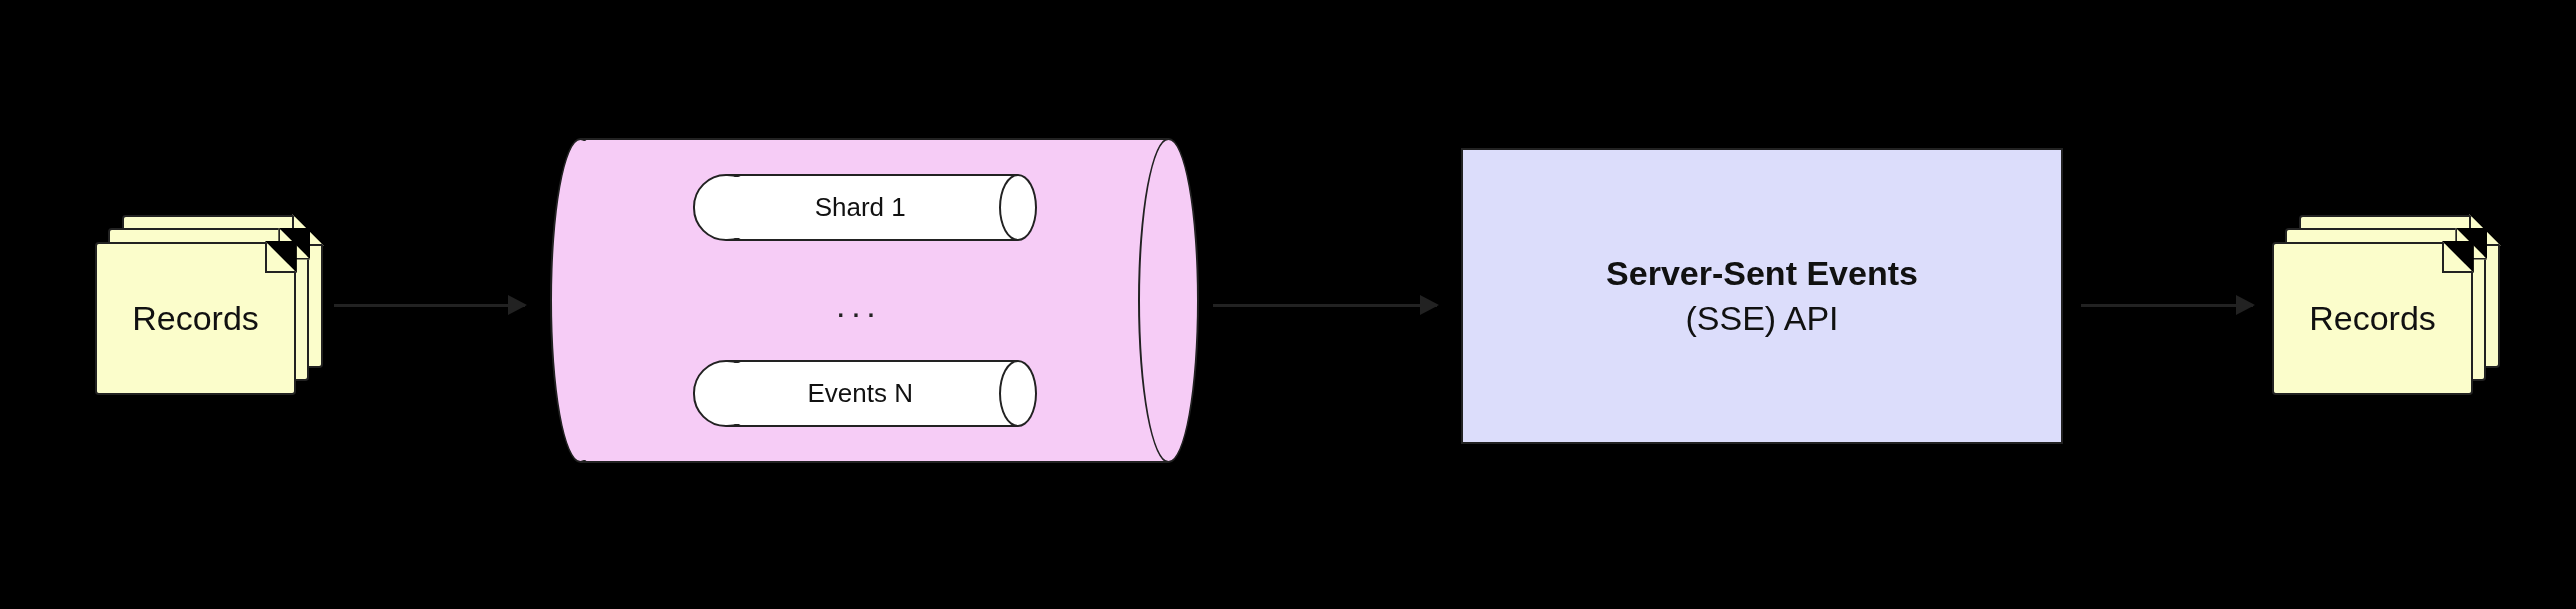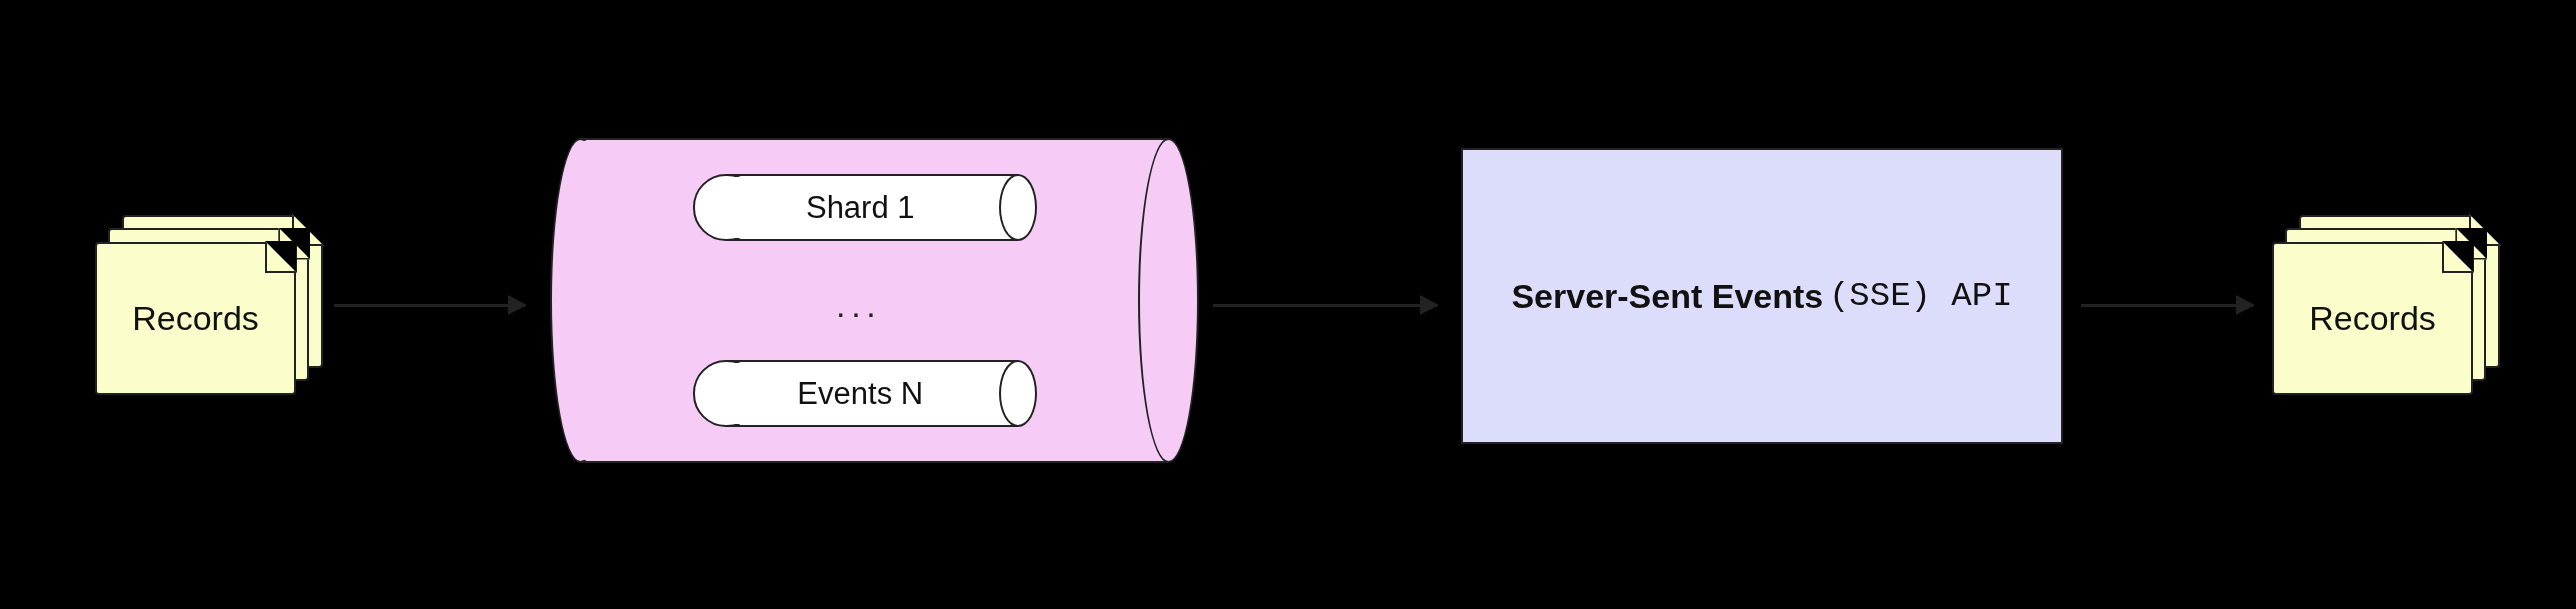--- a/index.html
+++ b/index.html
@@ -145,21 +145,21 @@
     background:#fff; border:2.9px solid #222;
     border-radius:50%/50%;
   }
   .shard .shard-mask{
     position:absolute; left:33px; right:19px; top:2.9px; bottom:2.9px;
     background:#fff;
   }
   .shard .shard-label{
     position:absolute; inset:0;
     display:flex; align-items:center; justify-content:center;
-    font-size:31px;
+    font-size:26px;
     padding-right:9.5px;
   }
   .dots{
     position:absolute;
     left: 286px;
     top: 148px;
     font-size: 34px;
     letter-spacing: 5.7px;
     color:#222;
   }
@@ -167,27 +167,27 @@
   
   .sse-box{
     position:absolute;
     left: 1461px;
     top: 148px;
     width: 602px;
     height: 296px;
     background:#DCDDFB;
     border:2.9px solid #222;
     display:flex;
-    flex-direction:row;
+    flex-direction:column;
     align-items:center;
     justify-content:center;
     gap:5.7px;
   }
   .sse-title{ font-size:34px; font-weight:700; }
-  .sse-sub  { font-size:34px; font-weight:400;font-family:Liberation Mono, monospace; }
+  .sse-sub  { font-size:34px; font-weight:400; }
 
   
   .arrow{
     position:absolute;
     height:2.9px;
     background:#222;
     top: 304px;
   }
   .arrow::after{
     content:"";

